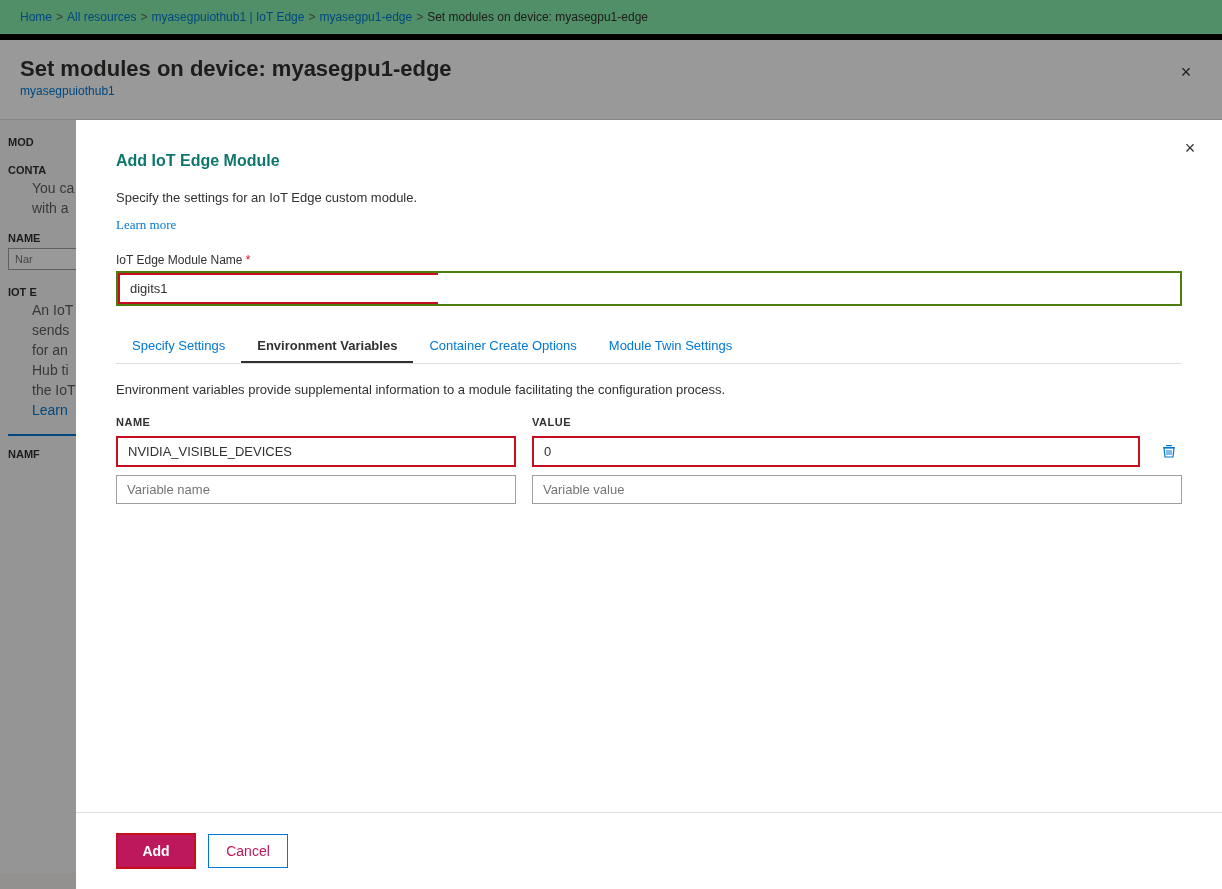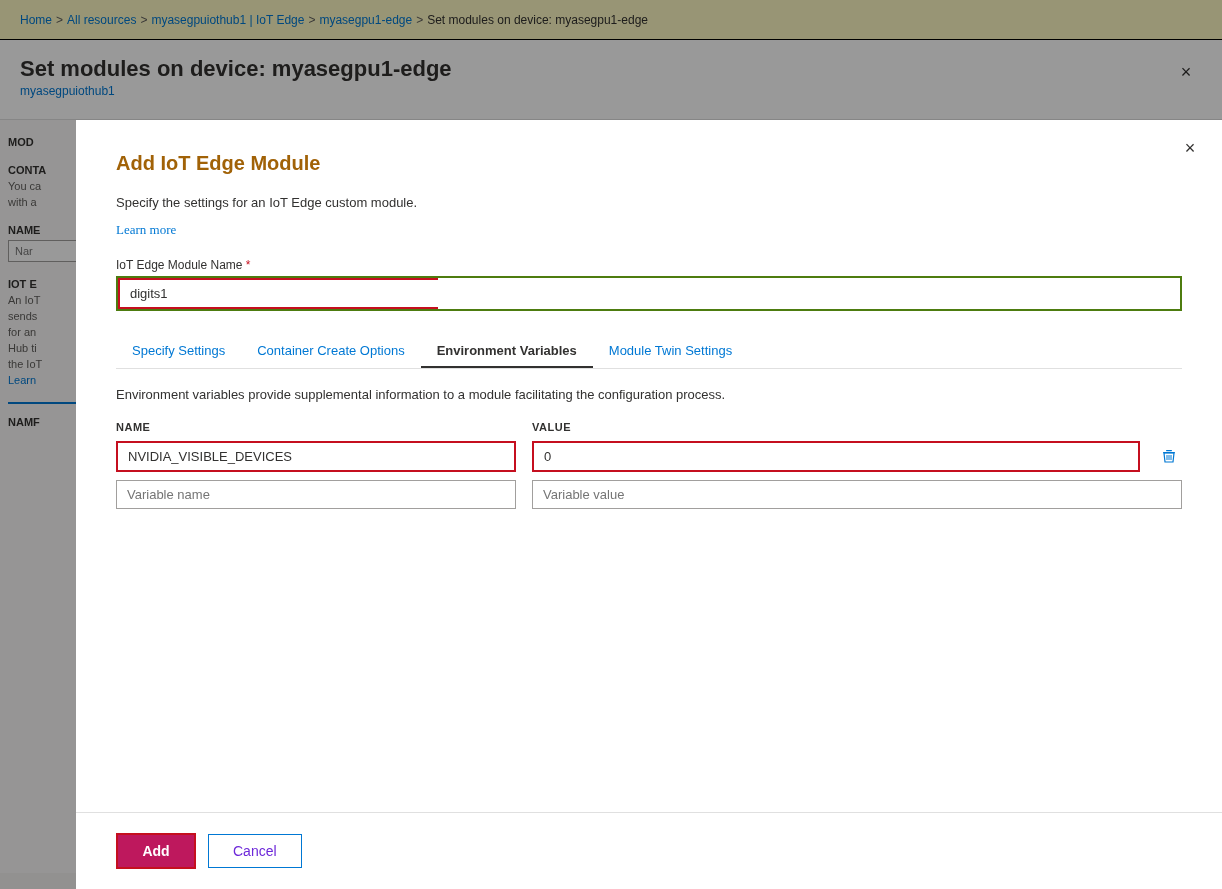--- a/index.html
+++ b/index.html
@@ -19,22 +19,22 @@
       top: 0; left: 0;
       width: 100%; height: 100%;
       background: #fff;
     }
 
     
     .breadcrumb-bar {
       position: absolute;
       top: 0; left: 0; right: 0;
       height: 40px;
-      background: #fef9c3;
-      border-bottom: 1px solid #000000;
+      background: #86efac;
+      border-bottom: 6px solid #000000;
       display: flex;
       align-items: center;
       padding: 0 20px;
       font-size: 12px;
       gap: 4px;
     }
     .breadcrumb-bar a {
       color: #0078d4;
       text-decoration: none;
     }
@@ -102,23 +102,23 @@
       display: flex; align-items: center; justify-content: center;
     }
 
     .modal-body {
       padding: 32px 40px 0 40px;
       flex: 1;
       overflow-y: auto;
     }
 
     .modal-title {
-      font-size: 20px;
+      font-size: 16px;
       font-weight: 600;
-      color: #a16207;
+      color: #0f766e;
       margin-bottom: 20px;
     }
 
     .modal-subtitle {
       font-size: 13px;
       color: #323130;
       margin-bottom: 12px;
     }
     .modal-learn-more {
       color: #0078d4;
@@ -287,23 +287,23 @@
       border: 2px solid #c50f1f;
       padding: 8px 24px;
       font-size: 14px;
       font-weight: 600;
       cursor: pointer;
       min-width: 80px;
     }
 
     .btn-secondary {
       background: #fff;
-      color: #6d28d9;
+      color: #be185d;
       border: 1px solid #0078d4;
-      padding: 8px 24px;
+      padding: 8px 17px;
       font-size: 14px;
       cursor: pointer;
       min-width: 80px;
     }
 
     
     .scrollbar-area {
       position: absolute;
       bottom: 0; left: 0; right: 0;
       height: 16px;
@@ -339,25 +339,26 @@
     .left-bg-label {
       font-size: 11px;
       font-weight: 700;
       color: #323130;
       text-transform: uppercase;
       white-space: nowrap;
       overflow: hidden;
     }
 
     .left-bg-text {
-      font-size: 11px;
+      font-size: 14px;
       color: #605e5c;
       margin-top: 4px;
       white-space: nowrap;
       overflow: hidden;
+      margin-left: 24px;
     }
 
     .left-bg-input {
       width: 100%;
       border: 1px solid #a19f9d;
       padding: 4px 6px;
       font-size: 11px;
       margin-top: 4px;
       color: #a19f9d;
       background: #fff;
@@ -442,22 +443,22 @@
       <span class="required"> *</span>
     </div>
 
     <div class="module-name-input-wrapper">
       <input class="module-name-input-left" value="digits1" style="">
       <input class="module-name-input-right" style="">
     </div>
 
     <div class="tabs">
       <button class="tab">Specify Settings</button>
+      <button class="tab active">Environment Variables</button>
       <button class="tab">Container Create Options</button>
-      <button class="tab active">Environment Variables</button>
       <button class="tab">Module Twin Settings</button>
     </div>
 
     <div class="section-desc">Environment variables provide supplemental information to a module facilitating the configuration process.</div>
 
     <div class="env-table-header">
       <div class="env-col-name">NAME</div>
       <div class="env-col-value">VALUE</div>
     </div>
 

